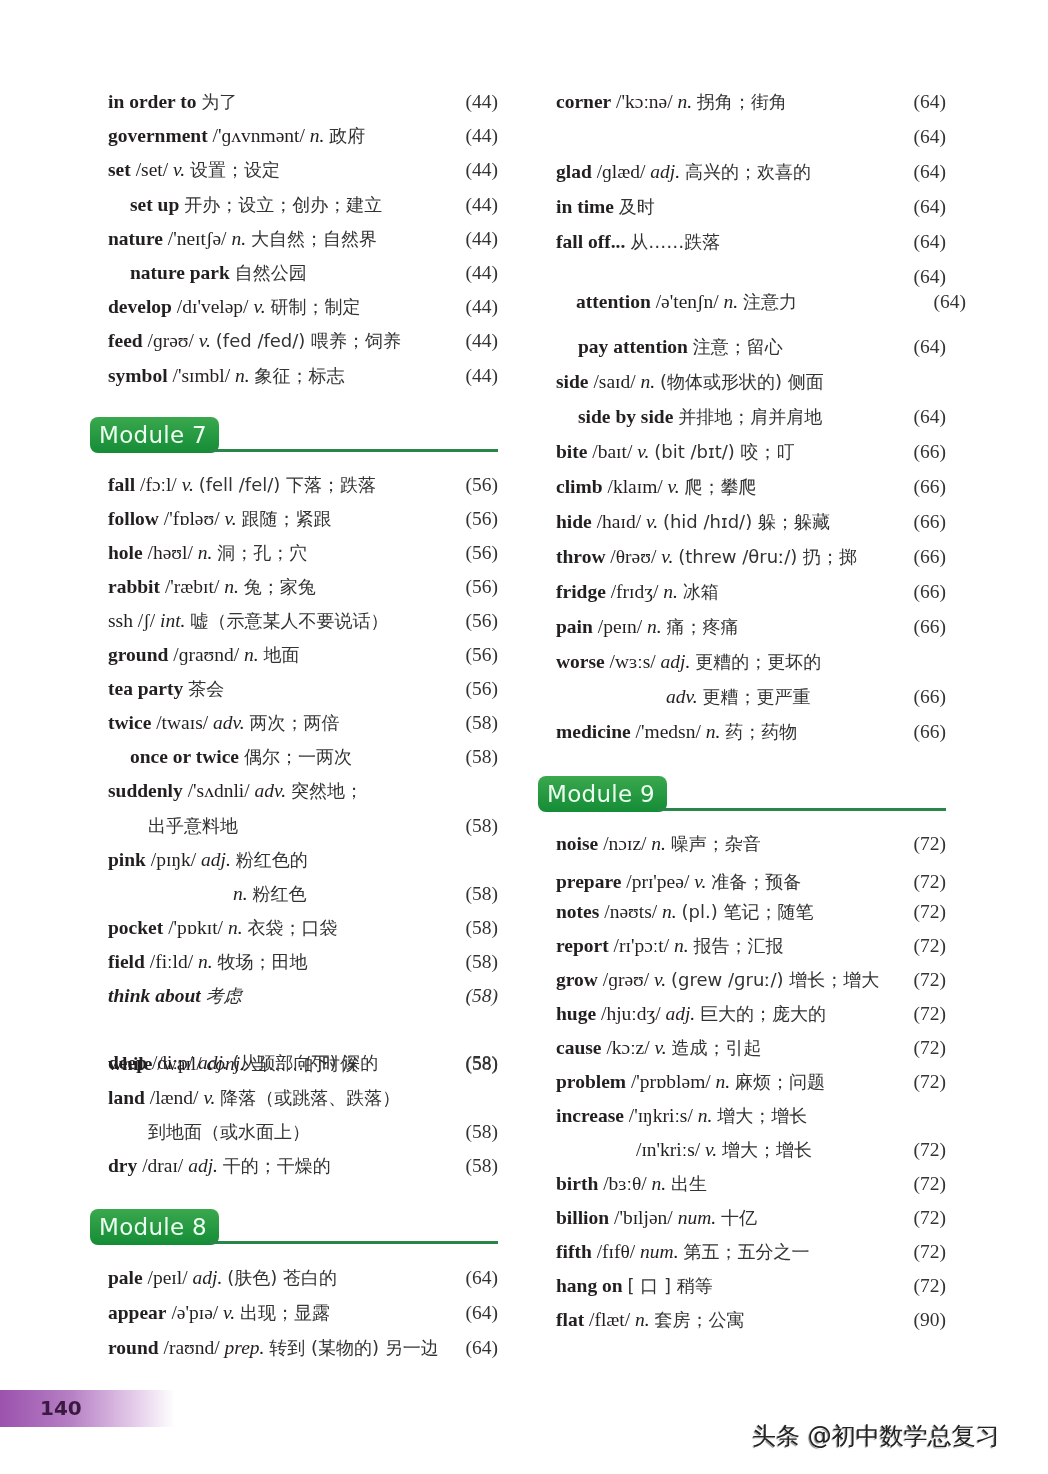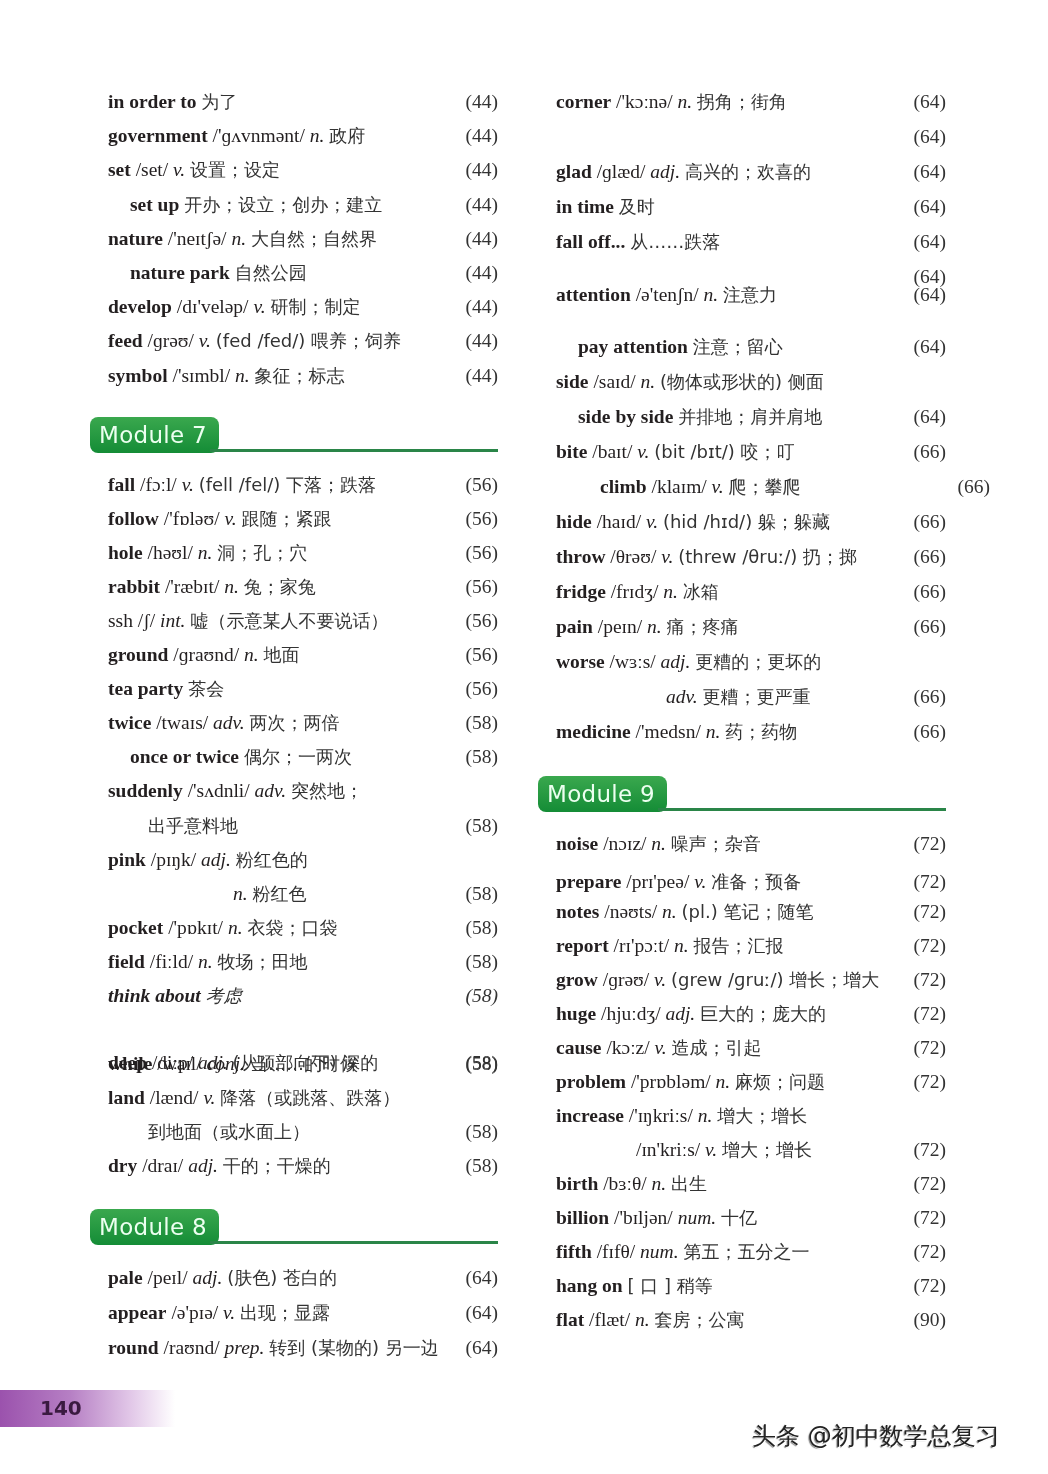--- a/index.html
+++ b/index.html
@@ -93,26 +93,26 @@
     <div class="entry " style="top: 1296.2px;"><span class="txt"><span class="word">appear</span> <span class="phon">/ə'pɪə/</span> <span class="pos">v.</span> <span class="cn">出现；显露</span> </span><span class="page-ref">(64)</span></div>
     <div class="entry " style="top: 1331.4px;"><span class="txt"><span class="word">round</span> <span class="phon">/raʊnd/</span> <span class="pos">prep.</span> <span class="cn">转到 (某物的) 另一边</span> </span><span class="page-ref">(64)</span></div>
   </div>
 <div class="col col-right" id="right-col">
     <div class="entry " style="top: 85px;"><span class="txt"><span class="word">corner</span> <span class="phon">/'kɔːnə/</span> <span class="pos">n.</span> <span class="cn">拐角；街角</span> </span><span class="page-ref">(64)</span></div>
     <div class="entry " style="top: 120px;"><span class="page-ref">(64)</span></div>
     <div class="entry " style="top: 155px;"><span class="txt"><span class="word">glad</span> <span class="phon">/ɡlæd/</span> <span class="pos">adj.</span> <span class="cn">高兴的；欢喜的</span> </span><span class="page-ref">(64)</span></div>
     <div class="entry " style="top: 190px;"><span class="txt"><span class="word">in time</span> <span class="phon"></span> <span class="pos"></span> <span class="cn">及时</span> </span><span class="page-ref">(64)</span></div>
     <div class="entry " style="top: 225px;"><span class="txt"><span class="word">fall off...</span> <span class="phon"></span> <span class="pos"></span> <span class="cn">从……跌落</span> </span><span class="page-ref">(64)</span></div>
     <div class="entry " style="top: 260px;"><span class="page-ref">(64)</span></div>
-    <div class="entry " style="top: 278px;"><span class="txt"><span class="word">attention</span> <span class="phon">/ə'tenʃn/</span> <span class="pos">n.</span> <span class="cn">注意力</span> </span><span class="page-ref">(64)</span></div>
+    <div class="entry " style="top: 285px; margin-left: 20px;"><span class="txt"><span class="word">attention</span> <span class="phon">/ə'tenʃn/</span> <span class="pos">n.</span> <span class="cn">注意力</span> </span><span class="page-ref">(64)</span></div>
     <div class="entry indent" style="top: 330px;"><span class="txt"><span class="word">pay attention</span> <span class="phon"></span> <span class="pos"></span> <span class="cn">注意；留心</span> </span><span class="page-ref">(64)</span></div>
     <div class="entry " style="top: 365px;"><span class="txt"><span class="word">side</span> <span class="phon">/saɪd/</span> <span class="pos">n.</span> <span class="cn">(物体或形状的) 侧面</span> </span><span class="page-ref"></span></div>
     <div class="entry indent" style="top: 400px;"><span class="txt"><span class="word">side by side</span> <span class="phon"></span> <span class="pos"></span> <span class="cn">并排地；肩并肩地</span> </span><span class="page-ref">(64)</span></div>
     <div class="entry " style="top: 435px;"><span class="txt"><span class="word">bite</span> <span class="phon">/baɪt/</span> <span class="pos">v.</span> <span class="cn">(bit /bɪt/) 咬；叮</span> </span><span class="page-ref">(66)</span></div>
-    <div class="entry " style="top: 470px; margin-left: 44px;"><span class="txt"><span class="word">climb</span> <span class="phon">/klaɪm/</span> <span class="pos">v.</span> <span class="cn">爬；攀爬</span> </span><span class="page-ref">(66)</span></div>
+    <div class="entry " style="top: 470px;"><span class="txt"><span class="word">climb</span> <span class="phon">/klaɪm/</span> <span class="pos">v.</span> <span class="cn">爬；攀爬</span> </span><span class="page-ref">(66)</span></div>
     <div class="entry " style="top: 505px;"><span class="txt"><span class="word">hide</span> <span class="phon">/haɪd/</span> <span class="pos">v.</span> <span class="cn">(hid /hɪd/) 躲；躲藏</span> </span><span class="page-ref">(66)</span></div>
     <div class="entry " style="top: 540px;"><span class="txt"><span class="word">throw</span> <span class="phon">/θrəʊ/</span> <span class="pos">v.</span> <span class="cn">(threw /θruː/) 扔；掷</span> </span><span class="page-ref">(66)</span></div>
     <div class="entry " style="top: 575px;"><span class="txt"><span class="word">fridge</span> <span class="phon">/frɪdʒ/</span> <span class="pos">n.</span> <span class="cn">冰箱</span> </span><span class="page-ref">(66)</span></div>
     <div class="entry " style="top: 610px;"><span class="txt"><span class="word">pain</span> <span class="phon">/peɪn/</span> <span class="pos">n.</span> <span class="cn">痛；疼痛</span> </span><span class="page-ref">(66)</span></div>
     <div class="entry " style="top: 645px;"><span class="txt"><span class="word">worse</span> <span class="phon">/wɜːs/</span> <span class="pos">adj.</span> <span class="cn">更糟的；更坏的</span> </span><span class="page-ref"></span></div>
     <div class="entry cont3" style="top: 680px;"><span class="txt"><span class="word"></span> <span class="phon"></span> <span class="pos">adv.</span> <span class="cn">更糟；更严重</span> </span><span class="page-ref">(66)</span></div>
     <div class="entry " style="top: 715px;"><span class="txt"><span class="word">medicine</span> <span class="phon">/'medsn/</span> <span class="pos">n.</span> <span class="cn">药；药物</span> </span><span class="page-ref">(66)</span></div>
     <div class="module-header" style="top: 776px;">
       <div class="module-badge">Module 9</div>
       <div class="module-line"></div>

